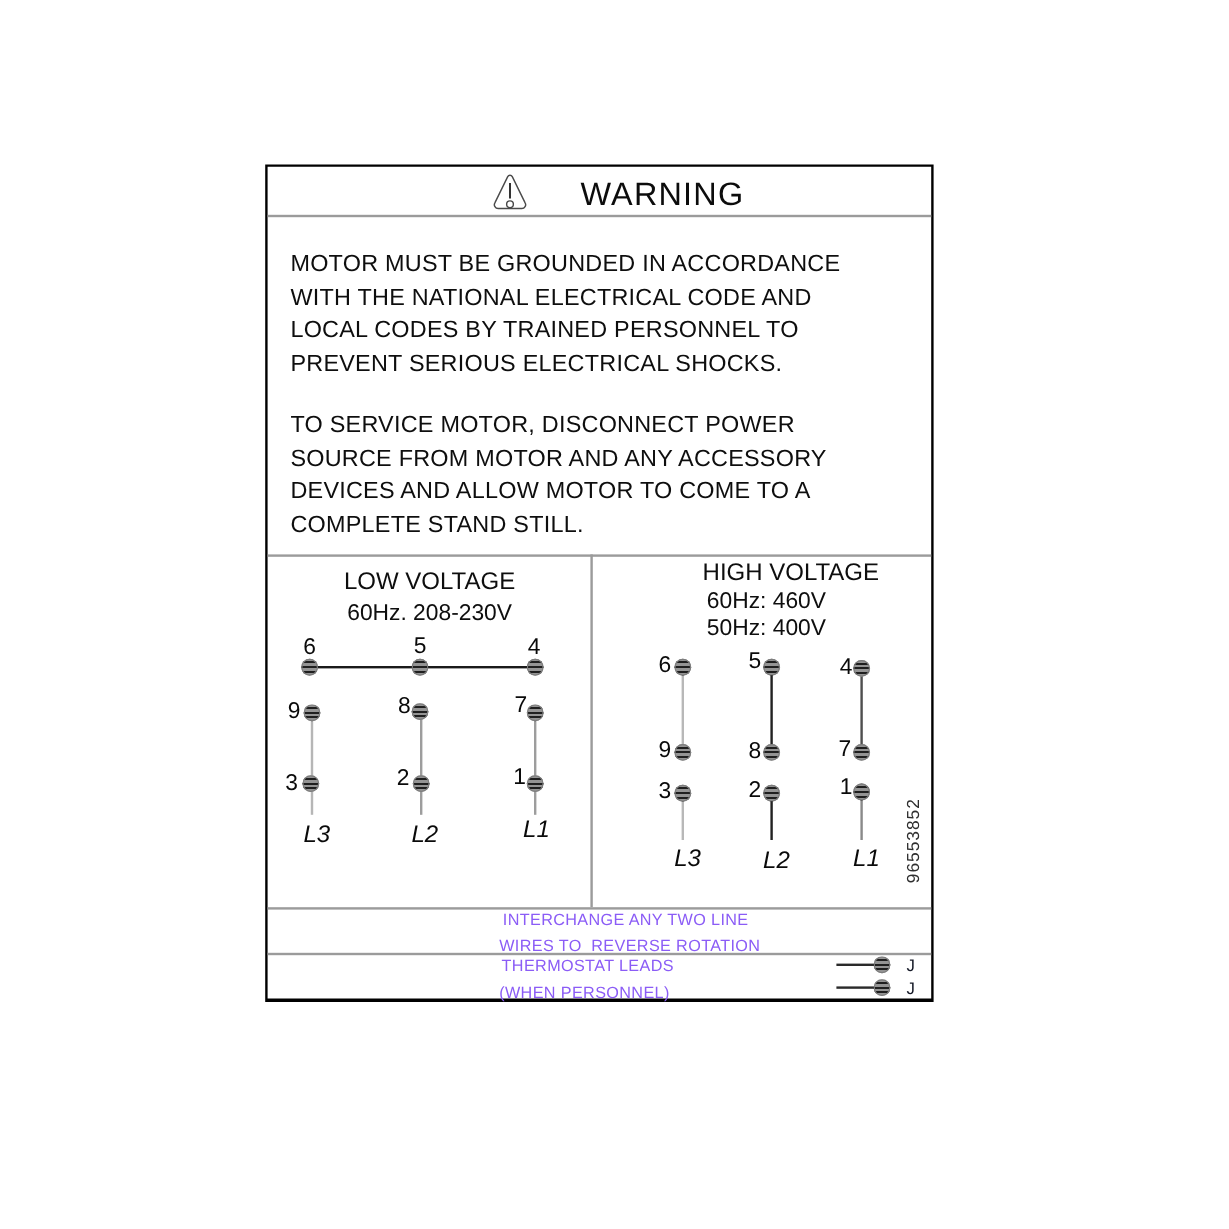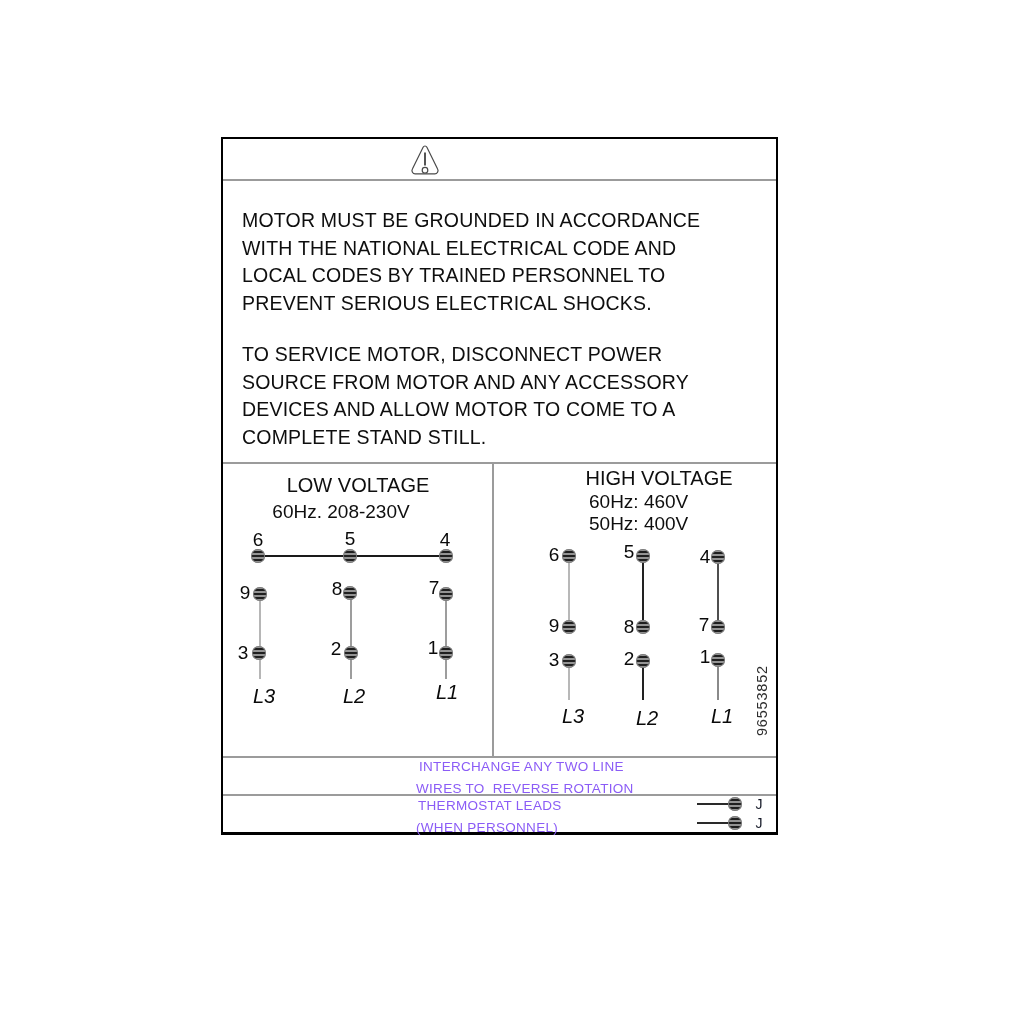--- a/index.html
+++ b/index.html
@@ -33,37 +33,38 @@
 
 <div class="page">
   <div class="label">
 
     <div class="hdiv" style="top:40px"></div>
     <svg class="abs" style="left:187px;top:5px" width="30" height="34" viewBox="0 0 30 34">
       <path d="M13.1 3.2 L2.4 25.0 a3.2 3.2 0 0 0 2.9 4.8 h19.4 a3.2 3.2 0 0 0 2.9 -4.8 L16.9 3.2 a2.1 2.1 0 0 0 -3.8 0 Z" fill="none" stroke="#4a4a4a" stroke-width="1.2"></path>
       <line x1="15" y1="8.5" x2="15" y2="21.5" stroke="#2a2a2a" stroke-width="1.6"></line>
       <circle cx="15" cy="26.2" r="2.8" fill="#ffffff" stroke="#4a4a4a" stroke-width="1.2"></circle>
     </svg>
+    <span class="c title" style="left:329px;top:23px">WARNING</span>
 
     <p class="para" style="top:202px">TO SERVICE MOTOR, DISCONNECT POWER
 SOURCE FROM MOTOR AND ANY ACCESSORY
 DEVICES AND ALLOW MOTOR TO COME TO A
 COMPLETE STAND STILL.</p>
     <p class="para" style="top:68px">MOTOR MUST BE GROUNDED IN ACCORDANCE
 WITH THE NATIONAL ELECTRICAL CODE AND
 LOCAL CODES BY TRAINED PERSONNEL TO
 PREVENT SERIOUS ELECTRICAL SHOCKS.</p>
 
     <div class="hdiv" style="top:323px"></div>
     <div class="vdiv" style="left:269px;top:323px;height:294px"></div>
     <div class="hdiv" style="top:617px"></div>
     <div class="hdiv" style="top:655px"></div>
 
     <span class="c dtitle" style="left:135px;top:346px">LOW VOLTAGE</span>
-    <span class="c dsub" style="left:118px;top:373px">60Hz. 208-230V</span>
+    <span class="c dsub" style="left:135px;top:373px">60Hz. 208-230V</span>
 
     <div class="ln" style="left:35px;top:416px;width:188px;height:2px;background:#1a1a1a"></div>
     <div class="ln" style="left:35.5px;top:455px;width:2px;height:85px;background:#b6b6b6"></div>
     <div class="ln" style="left:126.5px;top:454px;width:2px;height:86px;background:#9d9d9d"></div>
     <div class="ln" style="left:222px;top:455px;width:2px;height:85px;background:#9d9d9d"></div>
 
     <span class="c num" style="left:35px;top:401px">6</span>
     <span class="c num" style="left:127px;top:400px">5</span>
     <span class="c num" style="left:222px;top:401px">4</span>
     <i class="dot" style="left:28px;top:410px"></i>

